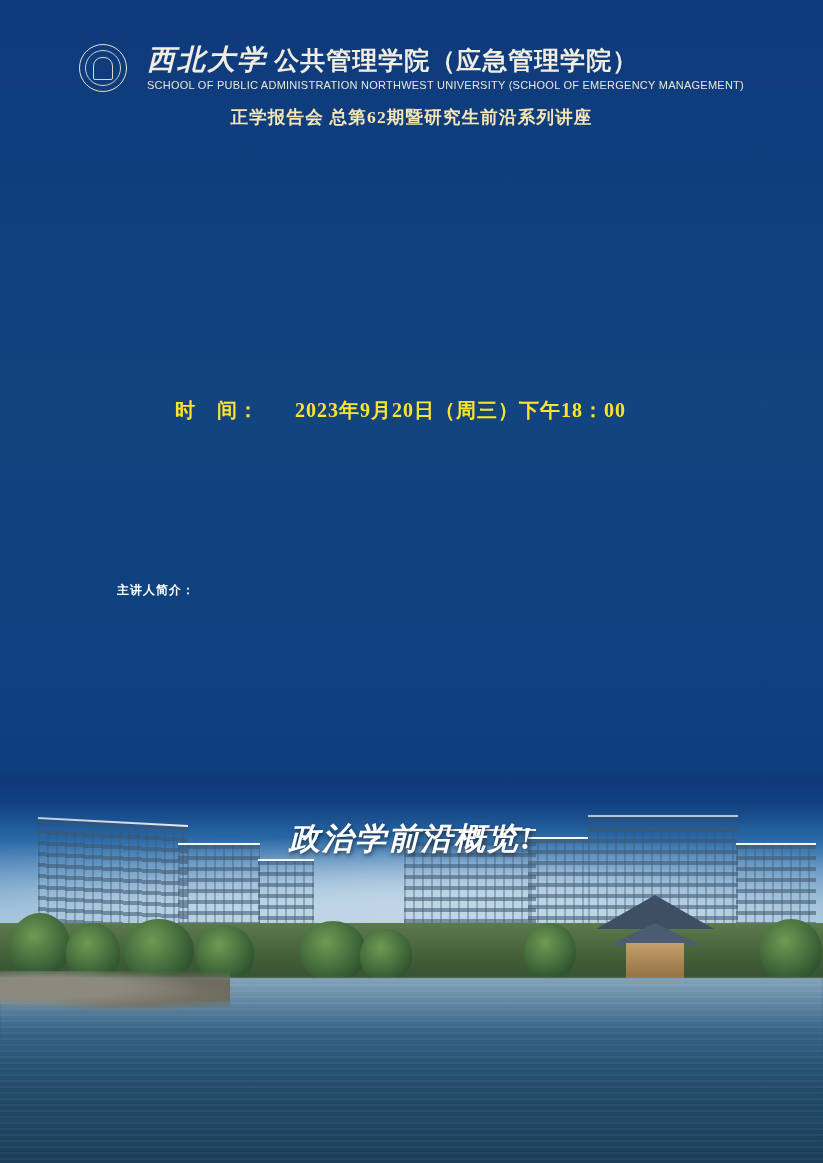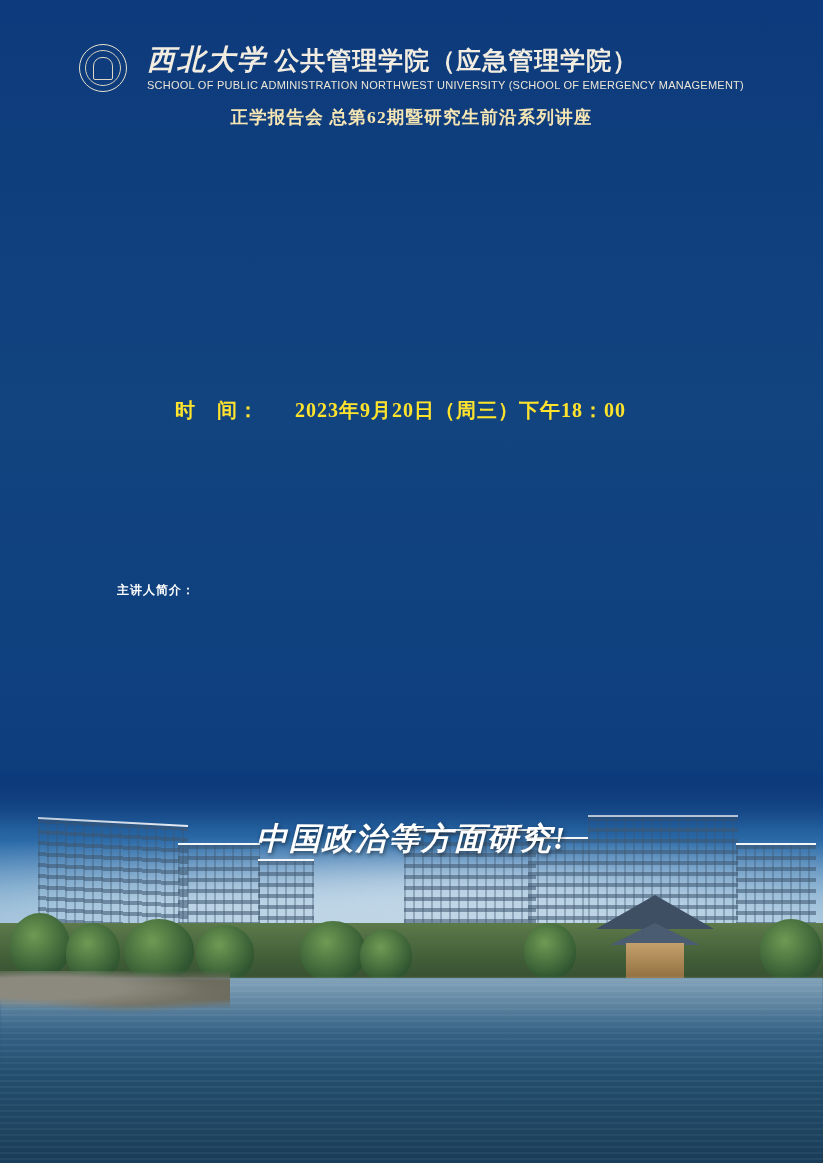--- a/index.html
+++ b/index.html
@@ -316,21 +316,21 @@
     <div class="info-row">
       <span class="info-label">时　间：</span>
       <span class="info-value">2023年9月20日（周三）下午18：00</span>
     </div>
   </div>
 
   <div class="bio-block">
     <div class="bio-heading">主讲人简介：</div>
   </div>
 
-  <div class="welcome">中国政治等方面研究!</div>
+  <div class="welcome">政治学前沿概览!</div>
 
   <div class="photo">
     <div class="sky"></div>
     <div class="bld b1 win"></div>
     <div class="bld b2 win"></div>
     <div class="bld b3 win"></div>
     <div class="bld b4 win"></div>
     <div class="bld b5 win"></div>
     <div class="bld b6 win"></div>
     <div class="bld b7 win"></div>

